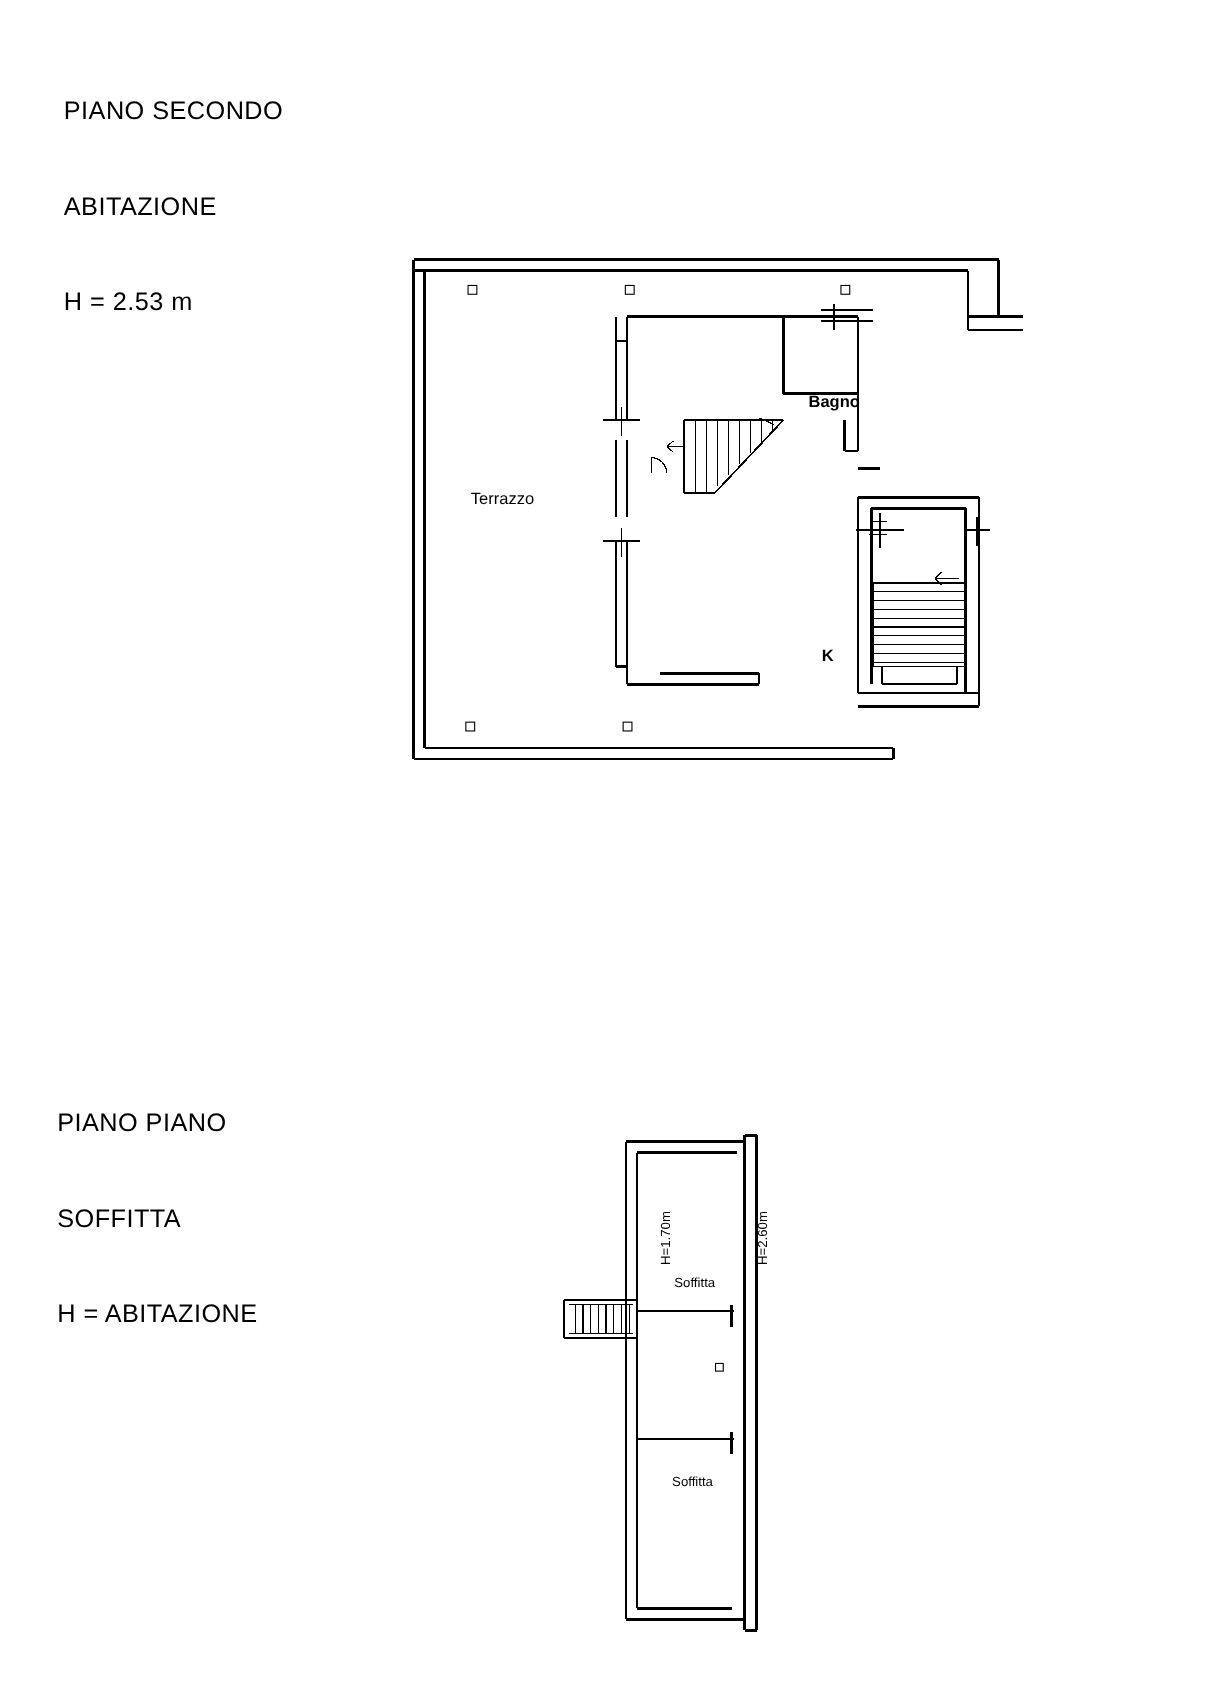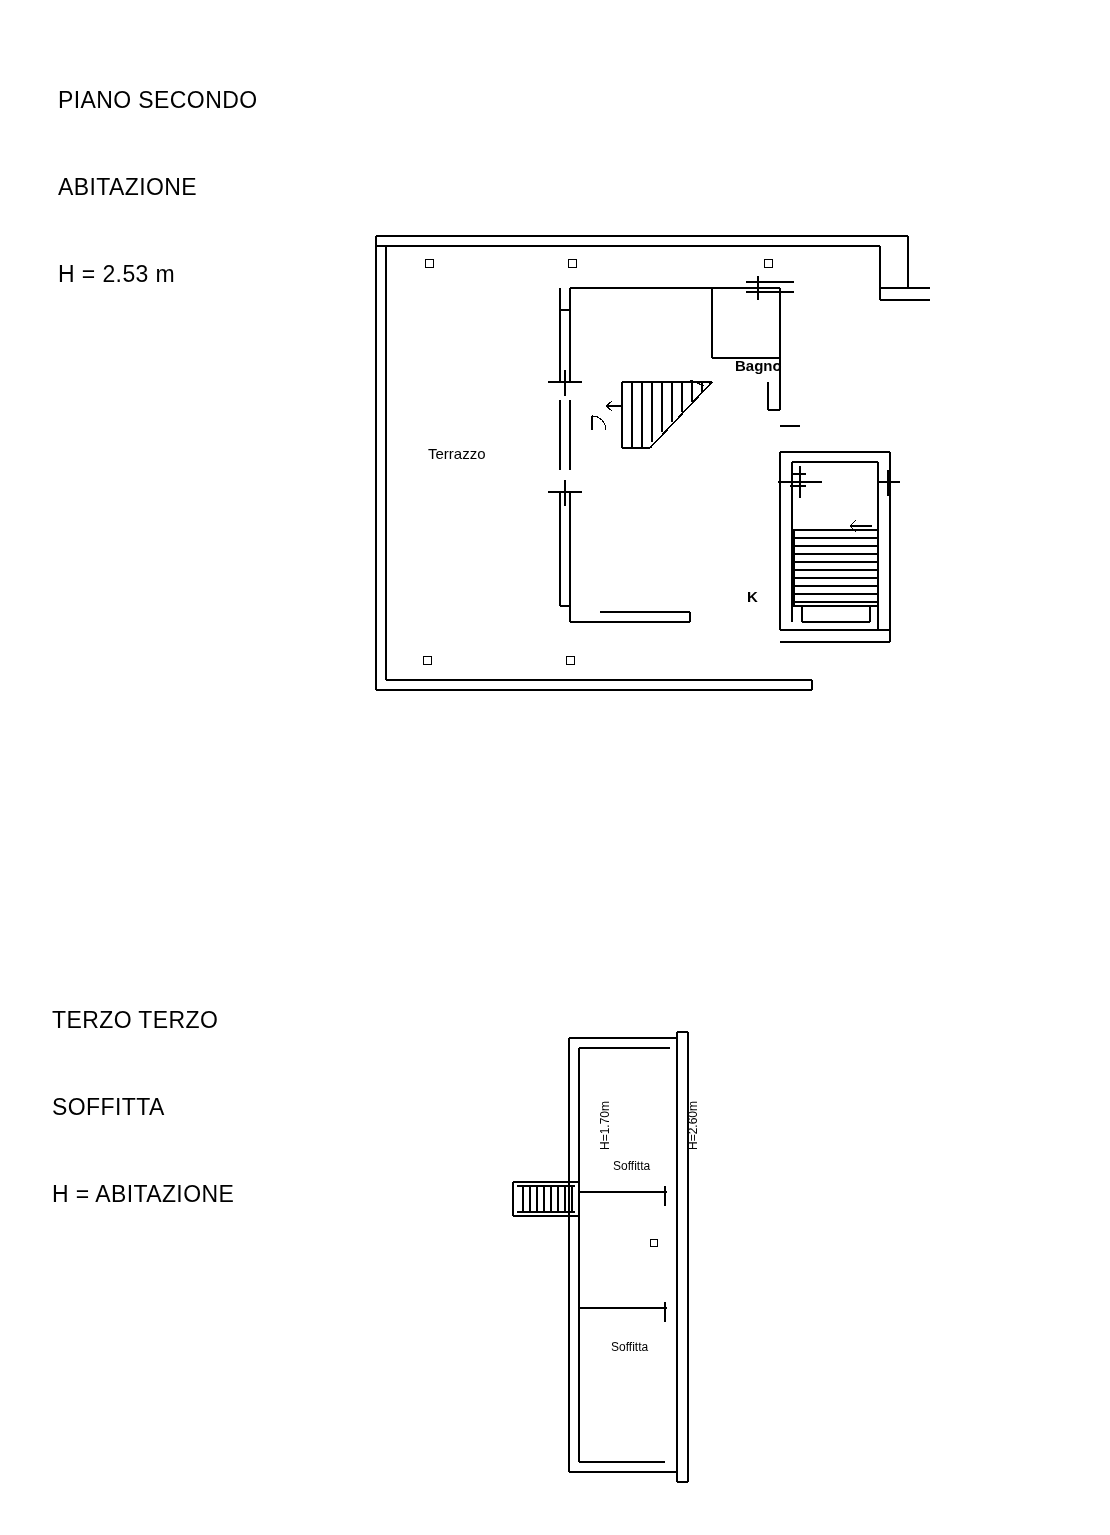--- a/index.html
+++ b/index.html
@@ -188,21 +188,21 @@
     <div class="sq" style="left:764px; top:259px;"></div>
     <div class="sq" style="left:423px; top:656px;"></div>
     <div class="sq" style="left:566px; top:656px;"></div>
 
     <div class="room-label" style="left:428px; top:445px;">Terrazzo</div>
     <div class="room-label" style="left:735px; top:341px; font-weight:600;margin-top:16px;">Bagno</div>
     <div class="room-label" style="left:747px; top:588px; font-weight:600;">K</div>
   </div>
 
   <div class="title-block" id="title-third">
-    <span class="title-line">TERZO TERZO</span>
+    <span class="title-line">PIANO PIANO</span>
     <span class="title-line">SOFFITTA</span>
     <span class="title-line">H = ABITAZIONE</span>
   </div>
 
   <div>
 
     <svg class="plan" id="svg-third" style="left:505px; top:1030px;" width="220" height="460" viewBox="0 0 220 460">
 
       <polyline points="74,18 165,18" stroke-width="2.4"></polyline>
       <polyline points="82,8 165,8" stroke-width="2.4"></polyline>

